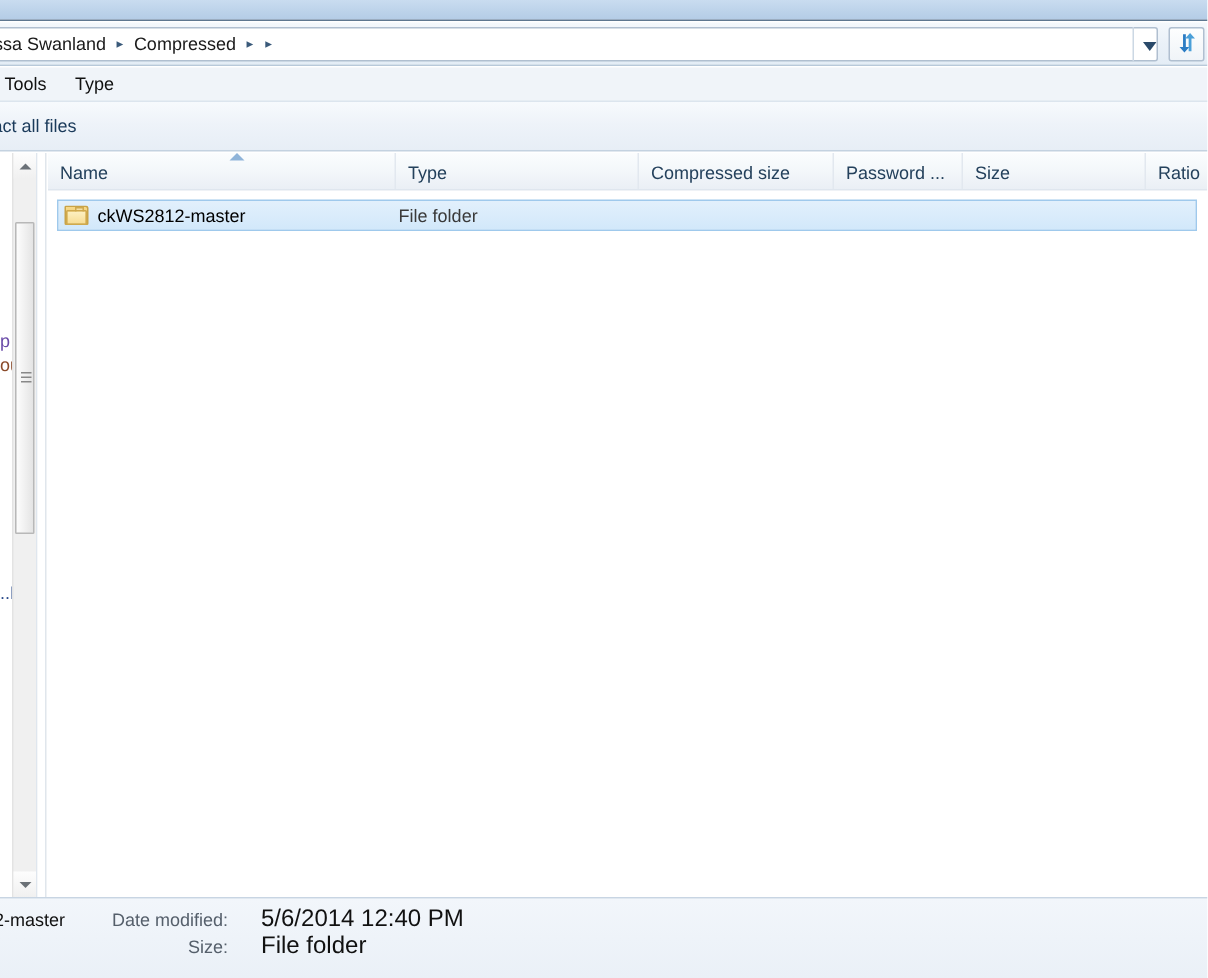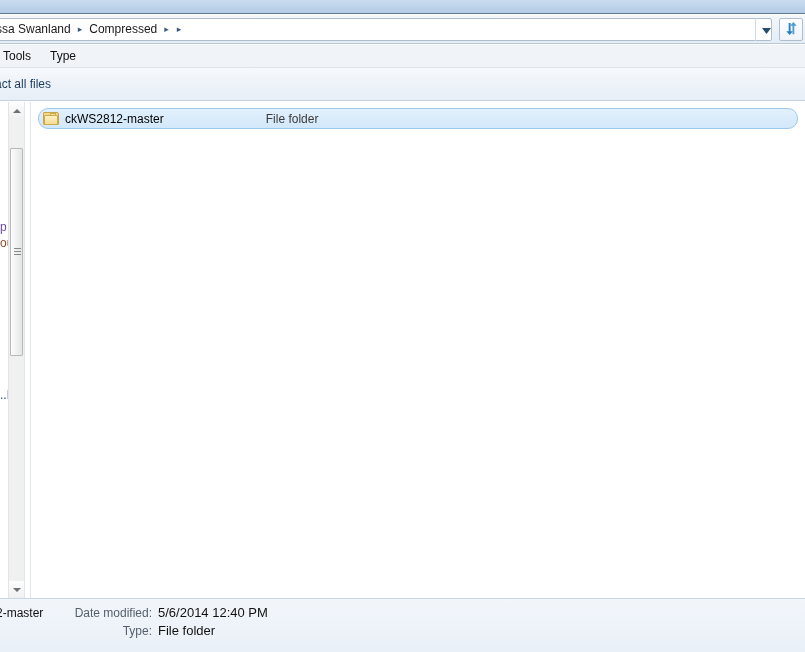--- a/index.html
+++ b/index.html
@@ -250,21 +250,21 @@
     margin: 6px 0 0 6px;
     width: 760px;
     height: 21px;
     display: flex;
     align-items: center;
     box-sizing: border-box;
   }
   .row.selected {
     background: linear-gradient(to bottom, #e2f0fc 0%, #d2e8fa 100%);
     border: 1px solid #9fc9ec;
-    border-radius: 10px;
+    border-radius: 0;
   }
   .cell {
     font-size: 12px;
     color: #111;
     box-sizing: border-box;
     white-space: nowrap;
     overflow: hidden;
     padding-left: 2px;
   }
   .cell.name {
@@ -327,31 +327,32 @@
     white-space: nowrap;
   }
   .det-rows {
     position: absolute;
     left: 56px; top: 7px;
   }
   .det-row {
     display: flex;
     margin-bottom: 4px;
     line-height: 14px;
+    gap: 16px;
   }
   .det-label {
     width: 96px;
     text-align: right;
     font-size: 12px;
     color: #555f6b;
     padding-right: 6px;
     white-space: nowrap;
   }
   .det-value {
-    font-size: 13px;
+    font-size: 16px;
     color: #111;
     white-space: nowrap;
   }
 </style>
 </head>
 <body>
 
 <div class="window">
 
   <div class="frame-top"></div>
@@ -409,20 +410,43 @@
     </div>
     <div class="sb-arrow down">
       <div class="sb-tri down"></div>
     </div>
   </div>
 
   <div class="splitter"></div>
 
   <div class="filelist">
 
+    <div class="col-header">
+      <div class="col" style="width:232px;">
+        <div class="sort-ind">
+            <div class="t"></div>
+          </div>
+        <span>Name</span>
+      </div>
+      <div class="col" style="width:162px;">
+        <span>Type</span>
+      </div>
+      <div class="col" style="width:130px;">
+        <span>Compressed size</span>
+      </div>
+      <div class="col" style="width:86px;">
+        <span>Password ...</span>
+      </div>
+      <div class="col" style="width:122px;">
+        <span>Size</span>
+      </div>
+      <div class="col" style="width:41px;border-right:none;">
+        <span>Ratio</span>
+      </div>
+    </div>
 
     <div class="row selected">
       <div class="cell name" style="width:228px;">
         <span class="folder-ico">
           <span class="back"></span>
           <span class="tab"></span>
           <span class="front"></span>
         </span>
         <span>ckWS2812-master</span>
       </div>
@@ -436,19 +460,19 @@
   </div>
 
   <div class="details">
     <div class="det-title">2-master</div>
     <div class="det-rows">
       <div class="det-row">
         <div class="det-label">Date modified:</div>
         <div class="det-value">5/6/2014 12:40 PM</div>
       </div>
       <div class="det-row">
-        <div class="det-label">Type:</div>
+        <div class="det-label">Size:</div>
         <div class="det-value">File folder</div>
       </div>
     </div>
   </div>
 
 </div>
 
 </body></html>

